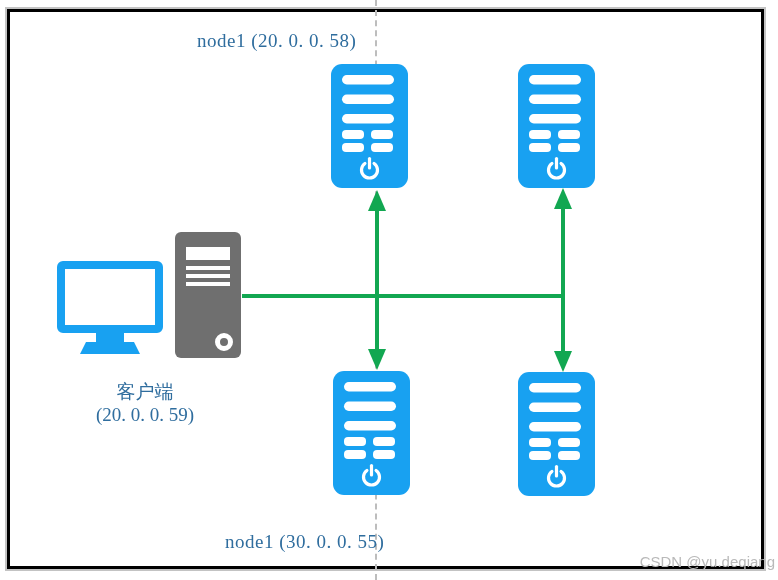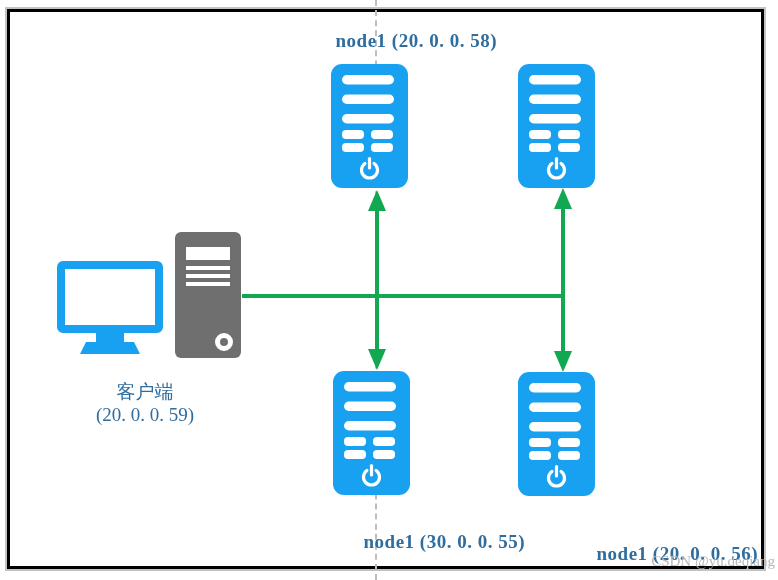--- a/index.html
+++ b/index.html
@@ -33,41 +33,40 @@
   }
   .connections line { stroke: var(--c-arrow, #12a751); stroke-width: 4; }
   .connections polygon { fill: var(--c-arrow, #12a751); }
   .icon { position: absolute; z-index: 4; }
   .server { color: var(--c-server, #18a1f1); }
   .monitor { color: var(--c-client_monitor, #18a1f1); }
   .tower { color: var(--c-tower, #6f6f6f); }
   .node-label {
     position: absolute;
     width: 300px;
-    text-align: right;
+    text-align: left;
     font-size: 19px;
     letter-spacing: 0.5px;
     color: var(--c-label, #2f6d9e);
     z-index: 5;
     white-space: nowrap;
-    font-weight: bold;
   }
   .client-label {
     position: absolute;
     width: 300px;
     text-align: center;
     font-size: 19px;
     color: var(--c-label, #2f6d9e);
     z-index: 5;
     white-space: nowrap;
   }
   .watermark {
     position: absolute;
     right: 3px; top: 553px;
-    font-family: Liberation Serif, serif;
+    font-family: Liberation Sans, sans-serif;
     font-size: 15px;
     color: var(--c-watermark, #b9b9b9);
     z-index: 6;
     white-space: nowrap;
   }
 </style>
 </head>
 <body>
 
 <div class="canvas">
@@ -136,17 +135,16 @@
     </svg>
   <svg class="icon server" style="left:333px; top:371px" width="77" height="124">
       <use href="#sym-server"></use>
     </svg>
   <svg class="icon server" style="left:518px; top:372px" width="77" height="124">
       <use href="#sym-server"></use>
     </svg>
 
   <div class="node-label" style="left:197px; top:30px">node1 (20. 0. 0. 58)</div>
   <div class="node-label" style="left:225px; top:531px">node1 (30. 0. 0. 55)</div>
-  <div class="node-label" style="left:458px; top:543px">node1 (20. 0. 0. 56)</div>
 
   <div class="watermark">CSDN @yu.deqiang</div>
 
 </div>
 
 </body></html>

